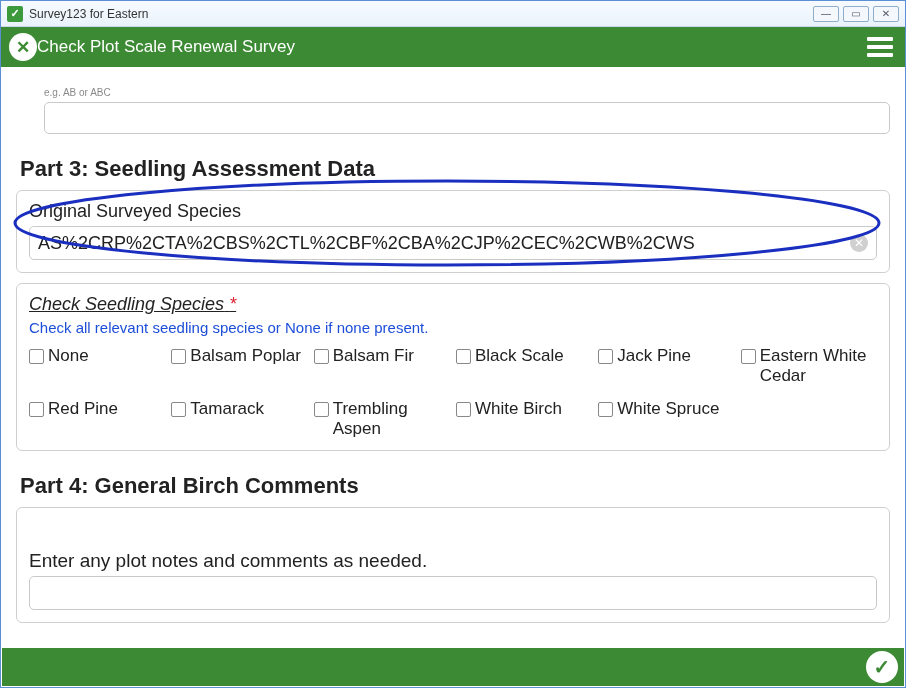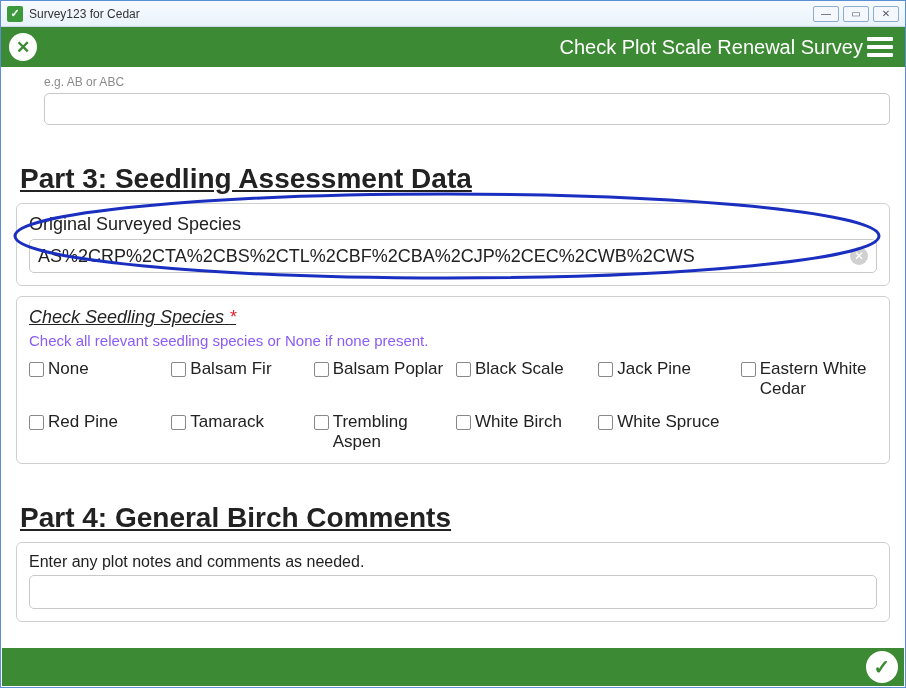--- a/index.html
+++ b/index.html
@@ -73,22 +73,22 @@
     display: flex;
     align-items: center;
     justify-content: center;
     color: #3c8a33;
     font-weight: bold;
     font-size: 17px;
     cursor: pointer;
   }
   .app-title {
     flex: 1;
-    text-align: right;
-    font-size: 20px;
+    text-align: left;
+    font-size: 17px;
     font-weight: 400;
   }
   .hamburger {
     width: 34px;
     margin-right: 8px;
     cursor: pointer;
   }
   .hamburger div {
     height: 4px;
     background: #fff;
@@ -102,23 +102,23 @@
     right: 1px;
     bottom: 40px;
     overflow-y: scroll;
     padding: 0 14px 14px 14px;
   }
   .content::-webkit-scrollbar { width: 16px; }
   .content::-webkit-scrollbar-track { background: #f1f1f1; border-left:1px solid #ddd; }
   .content::-webkit-scrollbar-thumb { background: #c7c7c7; border-radius: 2px; }
   .content::-webkit-scrollbar-button { background:#e8e8e8; height:16px; border:1px solid #ccc;}
   .hint {
-    font-size: 12px;
+    font-size: 10px;
     color: #8a8a8a;
-    margin-top: 8px;
+    margin-top: 20px;
     margin-left: 28px;
   }
   .textfield {
     width: calc(100% - 28px);
     margin-left: 28px;
     height: 32px;
     border: 1px solid #c9c9c9;
     border-radius: 5px;
     background: #fff;
     padding: 4px 8px;
@@ -142,25 +142,24 @@
     border-radius: 50%;
     background: #d0d0d0;
     color: #fff;
     font-size: 12px;
     display: flex;
     align-items: center;
     justify-content: center;
     cursor: pointer;
   }
   .section-h {
-    font-size: 28px;
+    font-size: 22px;
     font-weight: 700;
     color: #222;
-    margin: 38px 0 8px 4px;
-    text-decoration: underline;
+    margin: 22px 0 8px 4px;
   }
   .panel {
     border: 1px solid #cfcfcf;
     border-radius: 6px;
     padding: 10px 12px 12px 12px;
     margin: 6px 0 10px 0;
     position: relative;
   }
   .field-label {
     font-size: 18px;
@@ -181,21 +180,21 @@
   .inputrow input {
     flex: 1;
     border: none;
     outline: none;
     font-size: 18px;
     color: #222;
     background: transparent;
   }
   .hint2 {
     font-size: 15px;
-    color: #8b5cf6;
+    color: #1d4ed8;
     margin: 4px 0 10px 0;
   }
   .check-grid {
     display: grid;
     grid-template-columns: repeat(6, 1fr);
     gap: 14px 6px;
   }
   .check-item {
     display: flex;
     align-items: flex-start;
@@ -244,21 +243,21 @@
     cursor: pointer;
   }
 </style>
 </head>
 <body>
 
 <div class="window-frame">
 
   <div class="titlebar">
     <div class="app-icon">✓</div>
-    <span>Survey123 for Cedar</span>
+    <span>Survey123 for Eastern</span>
     <div class="wincontrols">
       <div class="winbtn">—</div>
       <div class="winbtn">▭</div>
       <div class="winbtn">✕</div>
     </div>
   </div>
 
   <div class="app-header">
     <div class="close-circle">✕</div>
     <div class="app-title">Check Plot Scale Renewal Survey</div>
@@ -294,28 +293,28 @@
         <span>Check Seedling Species</span> <span class="req">*</span>
       </div>
       <div class="hint2">Check all relevant seedling species or None if none present.</div>
       <div class="check-grid">
         <label class="check-item">
             <span class="box"></span>
             <span class="lbl">None</span>
           </label>
         <label class="check-item">
             <span class="box"></span>
+            <span class="lbl">Balsam Poplar</span>
+          </label>
+        <label class="check-item">
+            <span class="box"></span>
             <span class="lbl">Balsam Fir</span>
           </label>
         <label class="check-item">
             <span class="box"></span>
-            <span class="lbl">Balsam Poplar</span>
-          </label>
-        <label class="check-item">
-            <span class="box"></span>
             <span class="lbl">Black Scale</span>
           </label>
         <label class="check-item">
             <span class="box"></span>
             <span class="lbl">Jack Pine</span>
           </label>
         <label class="check-item">
             <span class="box"></span>
             <span class="lbl">Eastern White Cedar</span>
           </label>
@@ -338,21 +337,21 @@
         <label class="check-item">
             <span class="box"></span>
             <span class="lbl">White Spruce</span>
           </label>
       </div>
     </div>
 
     <div class="section-h">Part 4: General Birch Comments</div>
 
     <div class="panel">
-      <div class="field-label" style="font-size:16px;">Enter any plot notes and comments as needed.</div>
+      <div class="field-label" style="font-size:19px;margin-top:32px;">Enter any plot notes and comments as needed.</div>
       <div class="inputrow">
         <input type="text" value="" style="">
       </div>
     </div>
 
     <div style="height:40px;"></div>
   </div>
 
   <div class="bottom-bar">
     <div class="submit-circle">✓</div>

